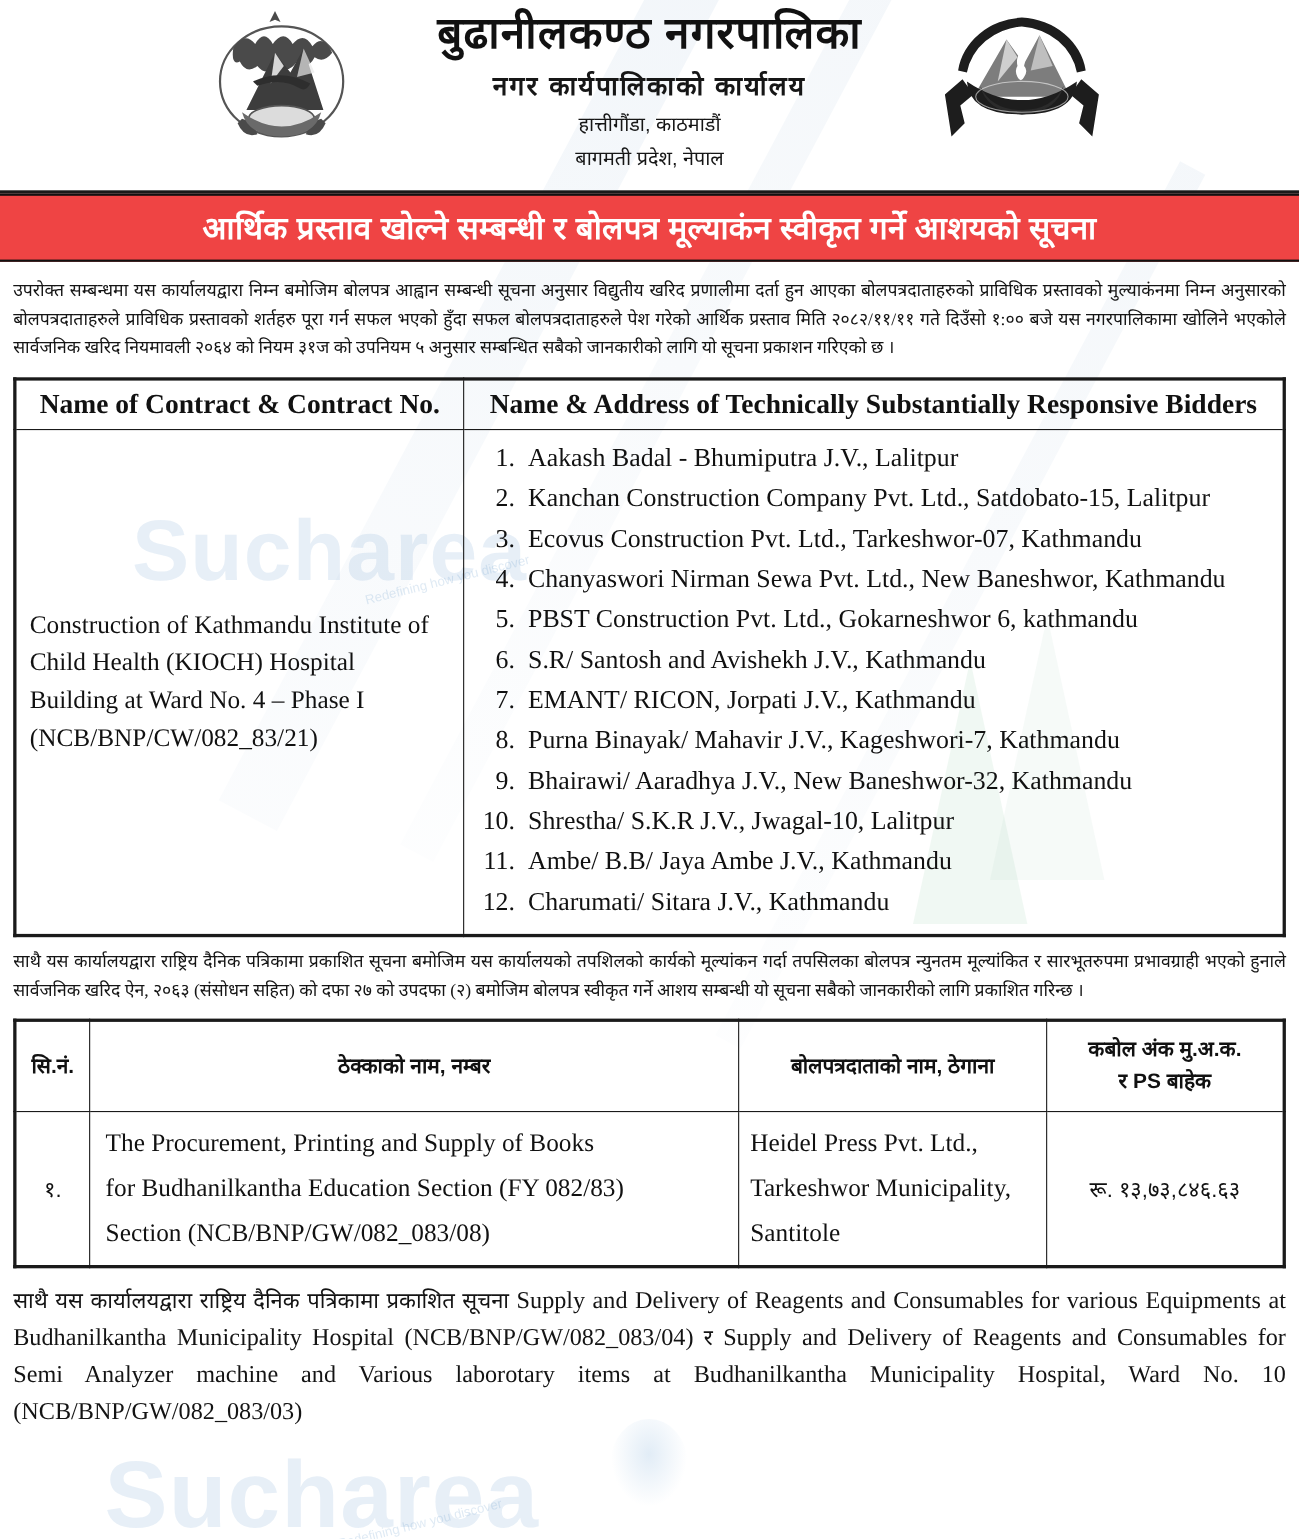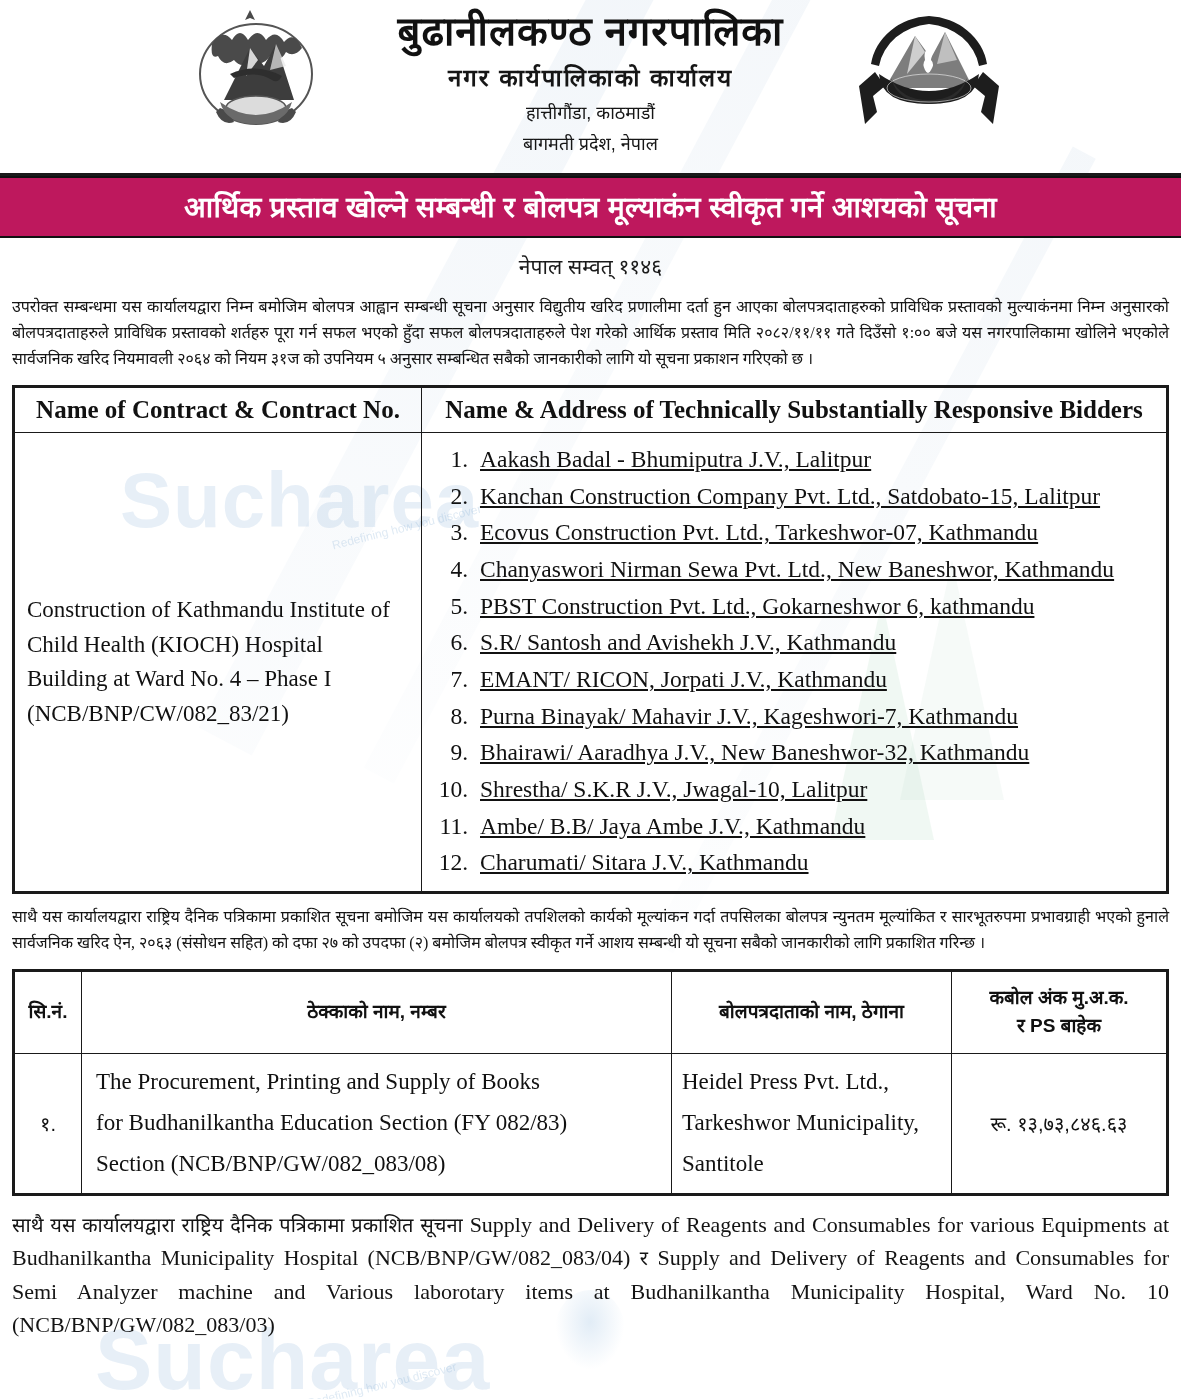--- a/index.html
+++ b/index.html
@@ -107,21 +107,21 @@
   }
   .org-addr1, .org-addr2 {
     font-family: "Liberation Sans", "DejaVu Sans", sans-serif;
     font-size: 18px;
     margin-top: 7px;
     color: #161616;
   }
 
   
   .banner {
-    background: #be185d;
+    background: #ef4444;
     color: #ffffff;
     text-align: center;
     padding: 9px 10px 11px;
     font-family: "Liberation Sans", "DejaVu Sans", sans-serif;
     font-weight: bold;
     font-size: 28.5px;
     letter-spacing: 0.3px;
     border-top: 2px solid #111;
     border-bottom: 2px solid #111;
   }
@@ -185,21 +185,21 @@
     padding: 8px 4px 10px 4px;
     vertical-align: top;
   }
   ol.bidders {
     margin: 0;
     padding-left: 48px;
     font-family: "Liberation Serif", "DejaVu Serif", serif;
     font-size: 23.5px;
     line-height: 1.56;
   }
-  ol.bidders li { padding-left: 6px; text-decoration: underline; }
+  ol.bidders li { padding-left: 6px; }
 
   td.sn-cell {
     width: 68px;
     text-align: center;
     font-family: "Liberation Sans", "DejaVu Sans", sans-serif;
     font-size: 20px;
     vertical-align: middle;
   }
   td.work-cell {
     width: 590px;
@@ -292,21 +292,20 @@
       <path d="M138 60 L154 74 L148 112 L136 100 L140 84 L128 74z" fill="#1d1d1d"></path>
       <ellipse cx="84" cy="76" rx="42" ry="14" fill="none" stroke="#ffffff" stroke-width="1" opacity="0.55"></ellipse>
     </svg>
   </div>
 
   <div class="banner">आर्थिक प्रस्ताव खोल्ने सम्बन्धी र बोलपत्र मूल्याकंन स्वीकृत गर्ने आशयको सूचना</div>
 
   <div class="content">
 
     <div class="date-block">
-      <div>नेपाल सम्वत् ११४६</div>
     </div>
 
     <div class="np-para">उपरोक्त सम्बन्धमा यस कार्यालयद्वारा निम्न बमोजिम बोलपत्र आह्वान सम्बन्धी सूचना अनुसार विद्युतीय खरिद प्रणालीमा दर्ता हुन आएका बोलपत्रदाताहरुको प्राविधिक प्रस्तावको मुल्याकंनमा निम्न अनुसारको बोलपत्रदाताहरुले प्राविधिक प्रस्तावको शर्तहरु पूरा गर्न सफल भएको हुँदा सफल बोलपत्रदाताहरुले पेश गरेको आर्थिक प्रस्ताव मिति २०८२/११/११ गते दिउँसो १:०० बजे यस नगरपालिकामा खोलिने भएकोले सार्वजनिक खरिद नियमावली २०६४ को नियम ३१ज को उपनियम ५ अनुसार सम्बन्धित सबैको जानकारीको लागि यो सूचना प्रकाशन गरिएको छ ।</div>
 
     <table class="tbl-outer">
       <thead>
         <tr>
           <th class="eng-head" style="width:408px;">Name of Contract &amp; Contract No.</th>
           <th class="eng-head">Name &amp; Address of Technically Substantially Responsive Bidders</th>
         </tr>

